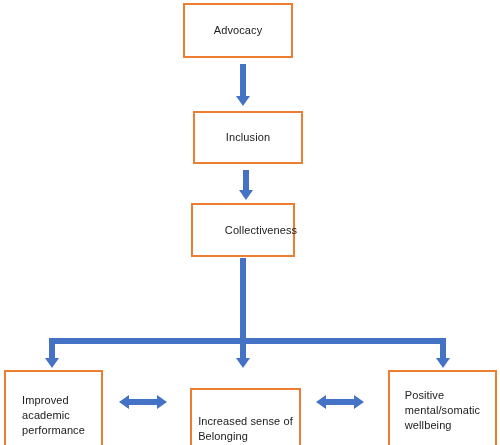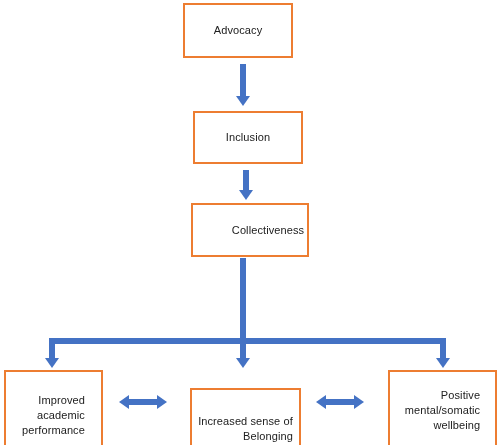--- a/index.html
+++ b/index.html
@@ -18,21 +18,21 @@
     overflow: hidden;
   }
   .node {
     position: absolute;
     box-sizing: border-box;
     border: 2px solid #ED7D31;
     background: #ffffff;
     display: flex;
     align-items: center;
     justify-content: center;
-    text-align: right;
+    text-align: left;
     color: #202020;
     font-size: 11px;
     line-height: 15px;
     letter-spacing: 0.1px;
   }
   .node .label {
     display: block;
     padding: 0 4px;
     white-space: pre-line;
   }
@@ -138,21 +138,21 @@
 
   <div class="node" id="node-inclusion" style="left: 193px; top: 111px; width: 110px; height: 53px; border-color: rgb(237, 125, 49); color: rgb(32, 32, 32);">
     <span class="label">Inclusion</span>
   </div>
 
   <div class="v-arrow" id="conn-1" style="left: 234px; top: 170px; width: 24px; height: 30px;">
     <span class="shaft" style="width: 6px; height: 21px; background: rgb(68, 114, 196);"></span>
     <span class="head" style="border-top-color: rgb(68, 114, 196);"></span>
   </div>
 
-  <div class="node" id="node-collectiveness" style="left: 191px; top: 203px; width: 118px; height: 54px; border-color: rgb(237, 125, 49); color: rgb(32, 32, 32); padding-left: 36px;">
+  <div class="node" id="node-collectiveness" style="left: 191px; top: 203px; width: 104px; height: 54px; border-color: rgb(237, 125, 49); color: rgb(32, 32, 32); padding-left: 36px;">
     <span class="label">Collectiveness</span>
   </div>
 
   <div class="stem" id="conn-2" style="left: 240px; top: 258px; width: 6px; height: 86px; background: rgb(68, 114, 196);"></div>
   <div class="rail" id="conn-3" style="left: 49px; top: 338px; width: 397px; height: 6px; background: rgb(68, 114, 196);"></div>
 
   <div class="leg" id="conn-4" style="left: 41px; top: 338px; width: 22px; height: 30px;">
     <span class="shaft" style="width: 6px; height: 21px; background: rgb(68, 114, 196);"></span>
     <span class="head" style="border-top-color: rgb(68, 114, 196);"></span>
   </div>

